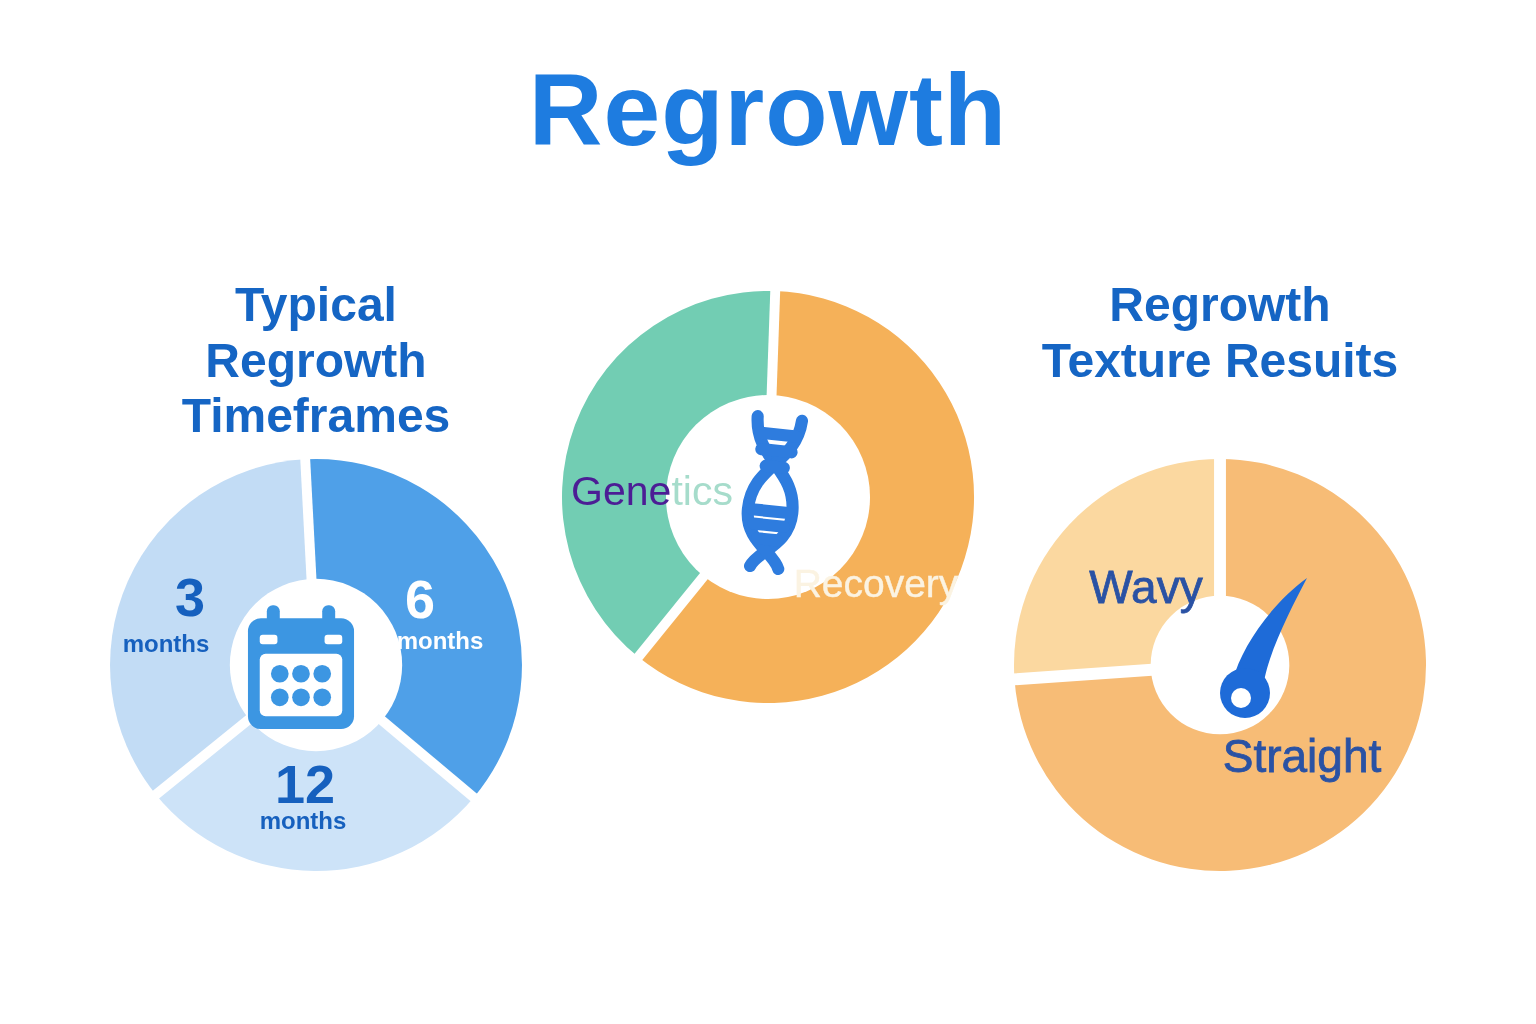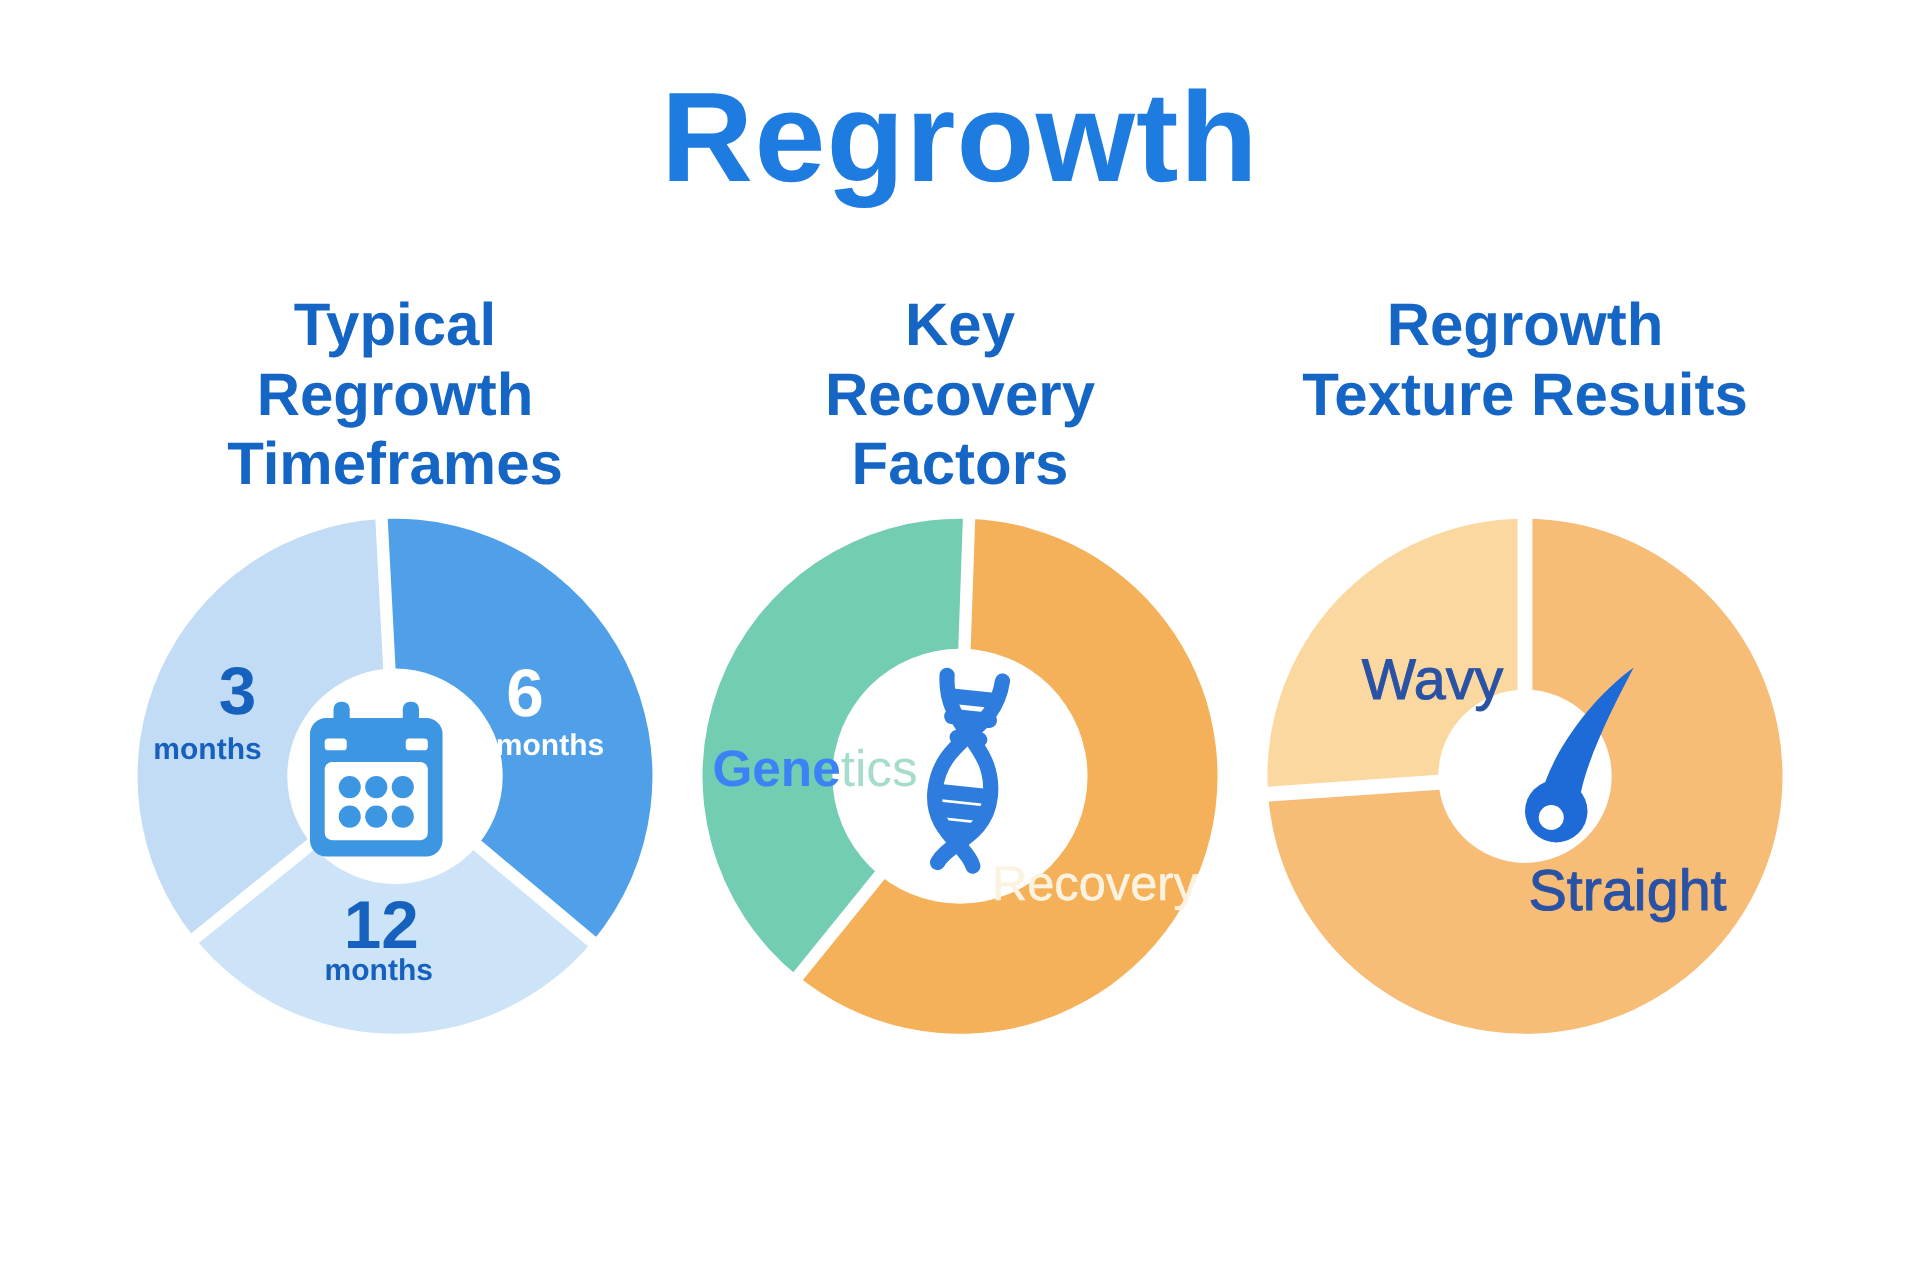--- a/index.html
+++ b/index.html
@@ -6,41 +6,41 @@
   .canvas{
     position:relative;width:1536px;height:1024px;background:#fff;overflow:hidden;
     font-family:"Liberation Sans", sans-serif;
   }
   .title{
     margin:0;padding-top:52px;text-align:center;
     font-size:102px;font-weight:bold;letter-spacing:1px;
     color:var(--title-blue);
   }
   .charts{
-    margin-top:64px;display:flex;justify-content:center;
+    margin-top:108px;display:flex;justify-content:center;
   }
   .chart-block{width:452px;display:flex;flex-direction:column;align-items:center;}
   .chart-title{
     margin:0;height:168px;text-align:center;white-space:pre-line;
     font-size:48px;line-height:1.16;font-weight:bold;
     color:var(--header-blue);
   }
   .donut-wrap{position:relative;width:416px;height:416px;margin-top:12px;}
   .donut{position:absolute;left:0;top:0;width:416px;height:416px;}
   .lbl{position:absolute;transform:translate(-50%,-50%);white-space:nowrap;}
   .num{font-size:54px;font-weight:bold;color:var(--label-blue);}
   .unit{font-size:24px;font-weight:bold;color:var(--label-blue);}
   .on-dark{color:#fff;}
   
   .p-3n{left:82px;top:140px;}   .p-3u{left:58px;top:187px;}
   .p-6n{left:312px;top:142px;}  .p-6u{left:332px;top:184px;}
   .p-12n{left:197px;top:327px;} .p-12u{left:195px;top:364px;}
   
   .p-gen{left:92px;top:202px;font-size:41px;}
-  .gene-bold{font-weight:bold;color:#3b82f6;}
+  .gene-bold{font-weight:normal;color:#4c1d95;}
   .gene-light{color:var(--genetics-light);}
   .p-nut{left:316px;top:295px;font-size:39px;color:var(--nutrition-cream);
          -webkit-text-stroke:0.4px var(--nutrition-cream);}
   
   .p-wavy{left:134px;top:130px;}
   .p-straight{left:290px;top:299px;text-align:center;}
   .texture{font-size:46px;color:var(--label-navy);-webkit-text-stroke:0.8px var(--label-navy);}
   
   .icon{position:absolute;transform:translate(-50%,-50%);}
   .calendar{left:193px;top:212px;width:118px;height:132px;color:var(--calendar-blue);}
@@ -91,23 +91,20 @@
           <circle cx="50" cy="60" r="7.5" fill="currentColor"></circle>
           <circle cx="68" cy="60" r="7.5" fill="currentColor"></circle>
           <circle cx="32" cy="80" r="7.5" fill="currentColor"></circle>
           <circle cx="50" cy="80" r="7.5" fill="currentColor"></circle>
           <circle cx="68" cy="80" r="7.5" fill="currentColor"></circle>
         </svg>
       </div>
     </section>
 
     <section class="chart-block">
-      <h2 class="chart-title">Key
-Recovery
-Factors</h2>
       <div class="donut-wrap">
         <svg class="donut" viewBox="0 0 420 420">
             <path d="M210,210 L217.3,2.1 A208,208 0 1 1 79.1,371.6 Z" fill="#F5B159"></path>
             <path d="M210,210 L79.1,371.6 A208,208 0 0 1 217.3,2.1 Z" fill="#72CDB3"></path>
             <line x1="210" y1="210" x2="217.5" y2="-3.9" stroke="#fff" stroke-width="10"></line>
             <line x1="210" y1="210" x2="75.3" y2="376.3" stroke="#fff" stroke-width="10"></line>
             <circle cx="210" cy="210" r="103" fill="#fff"></circle>
           </svg>
 
         <span class="lbl p-gen"><span class="gene-bold">Gene</span><span class="gene-light">tics</span></span>

